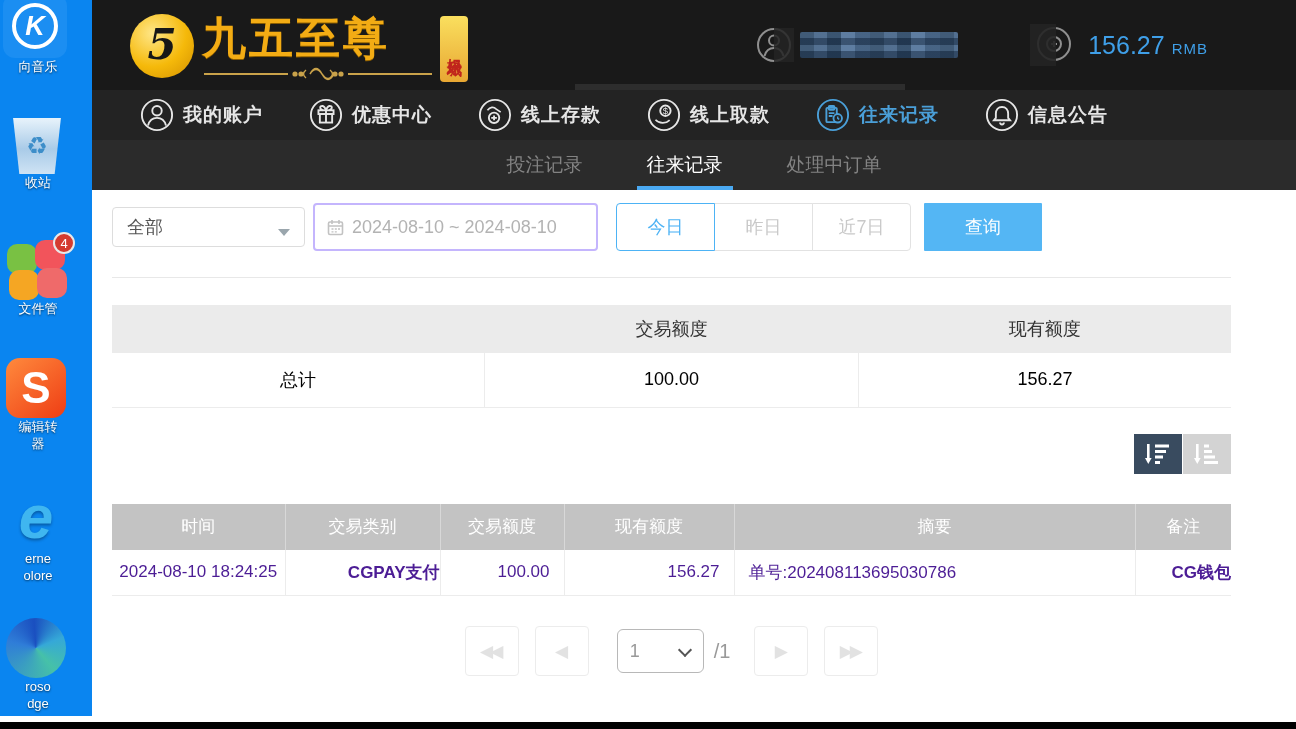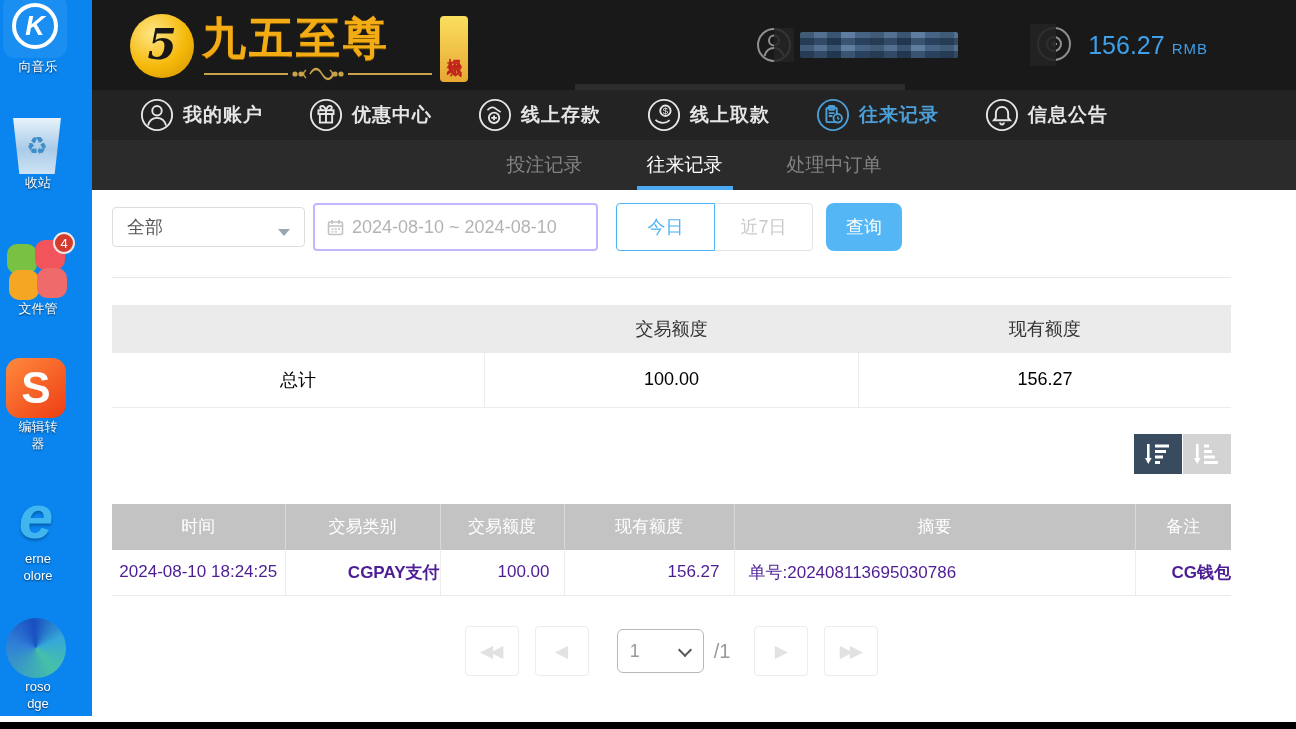--- a/index.html
+++ b/index.html
@@ -69,21 +69,21 @@
   .filter-row { margin-top:13px; height:48px; display:flex; align-items:center; }
   .select-box { position:relative; width:193px; height:40px; border:1px solid #ddd; border-radius:4px; display:flex; align-items:center; padding-left:14px; font-size:18px; color:#555; cursor:pointer; }
   .select-box .caret { position:absolute; right:14px; top:21px; width:0; height:0; border-left:6px solid transparent; border-right:6px solid transparent; border-top:7px solid #9aa6ad; }
   .date-box { width:285px; height:48px; margin-left:8px; border:2px solid #c4b5fd; border-radius:4px; display:flex; align-items:center; padding-left:12px; font-size:18px; color:#b3b3b3; cursor:pointer; }
   .date-box svg { margin-right:8px; }
   .quick-group { display:flex; margin-left:18px; }
   .qbtn { width:99px; height:48px; background:#fff; border:1px solid #e2e2e2; font-size:18px; color:#c9c9c9; margin-left:-1px; cursor:pointer; font-family:inherit; }
   .qbtn:first-child { border-radius:4px 0 0 4px; margin-left:0; }
   .qbtn:last-child { border-radius:0 4px 4px 0; }
   .qbtn.active { border:1px solid #4db3f5; color:#4db3f5; position:relative; z-index:1; }
-  .search-btn { width:76px; height:48px; margin-left:13px; background:#54b6f4; border:none; border-radius:8px; color:#fff; font-size:18px; cursor:pointer; font-family:inherit; }
+  .search-btn { width:118px; height:48px; margin-left:13px; background:#54b6f4; border:none; border-radius:1px; color:#fff; font-size:18px; cursor:pointer; font-family:inherit; }
 
   .divider { margin-top:26px; height:1px; background:#e8e8e8; }
 
   table { border-collapse:collapse; width:100%; table-layout:fixed; }
   .summary-table { margin-top:27px; }
   .summary-table th { height:48px; background:#ebebeb; font-weight:400; font-size:18px; color:#333; }
   .summary-table td { height:54px; text-align:center; font-size:18px; color:#000; border-bottom:1px solid #ececec; }
   .summary-table td + td { border-left:1px solid #ececec; }
 
   .sort-row { margin-top:26px; display:flex; justify-content:flex-end; }
@@ -277,20 +277,21 @@
       <div class="date-box">
         <svg width="17" height="17" viewBox="0 0 17 17" fill="none" stroke="#c2c2c2" stroke-width="1.6">
             <rect x="1.5" y="3" width="14" height="12.5" rx="1.5"></rect>
             <path d="M5 1 v4 M12 1 v4 M1.5 7 h14"></path>
             <path d="M4.5 10 h2 M7.8 10 h2 M11 10 h2 M4.5 12.8 h2 M7.8 12.8 h2" stroke-width="1.3"></path>
           </svg>
         <span>2024-08-10 ~ 2024-08-10</span>
       </div>
       <div class="quick-group">
         <button class="qbtn active">今日</button>
+        <button class="qbtn">昨日</button>
         <button class="qbtn">近7日</button>
       </div>
       <button class="search-btn">查询</button>
     </div>
 
     <div class="divider"></div>
 
     <table class="summary-table">
       <colgroup>
           <col style="width:33.3%">

